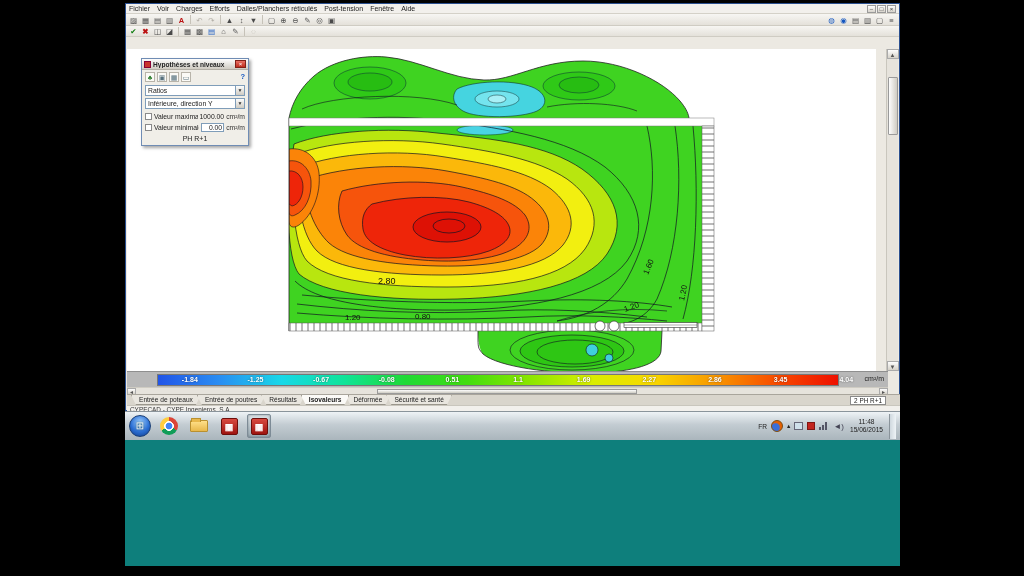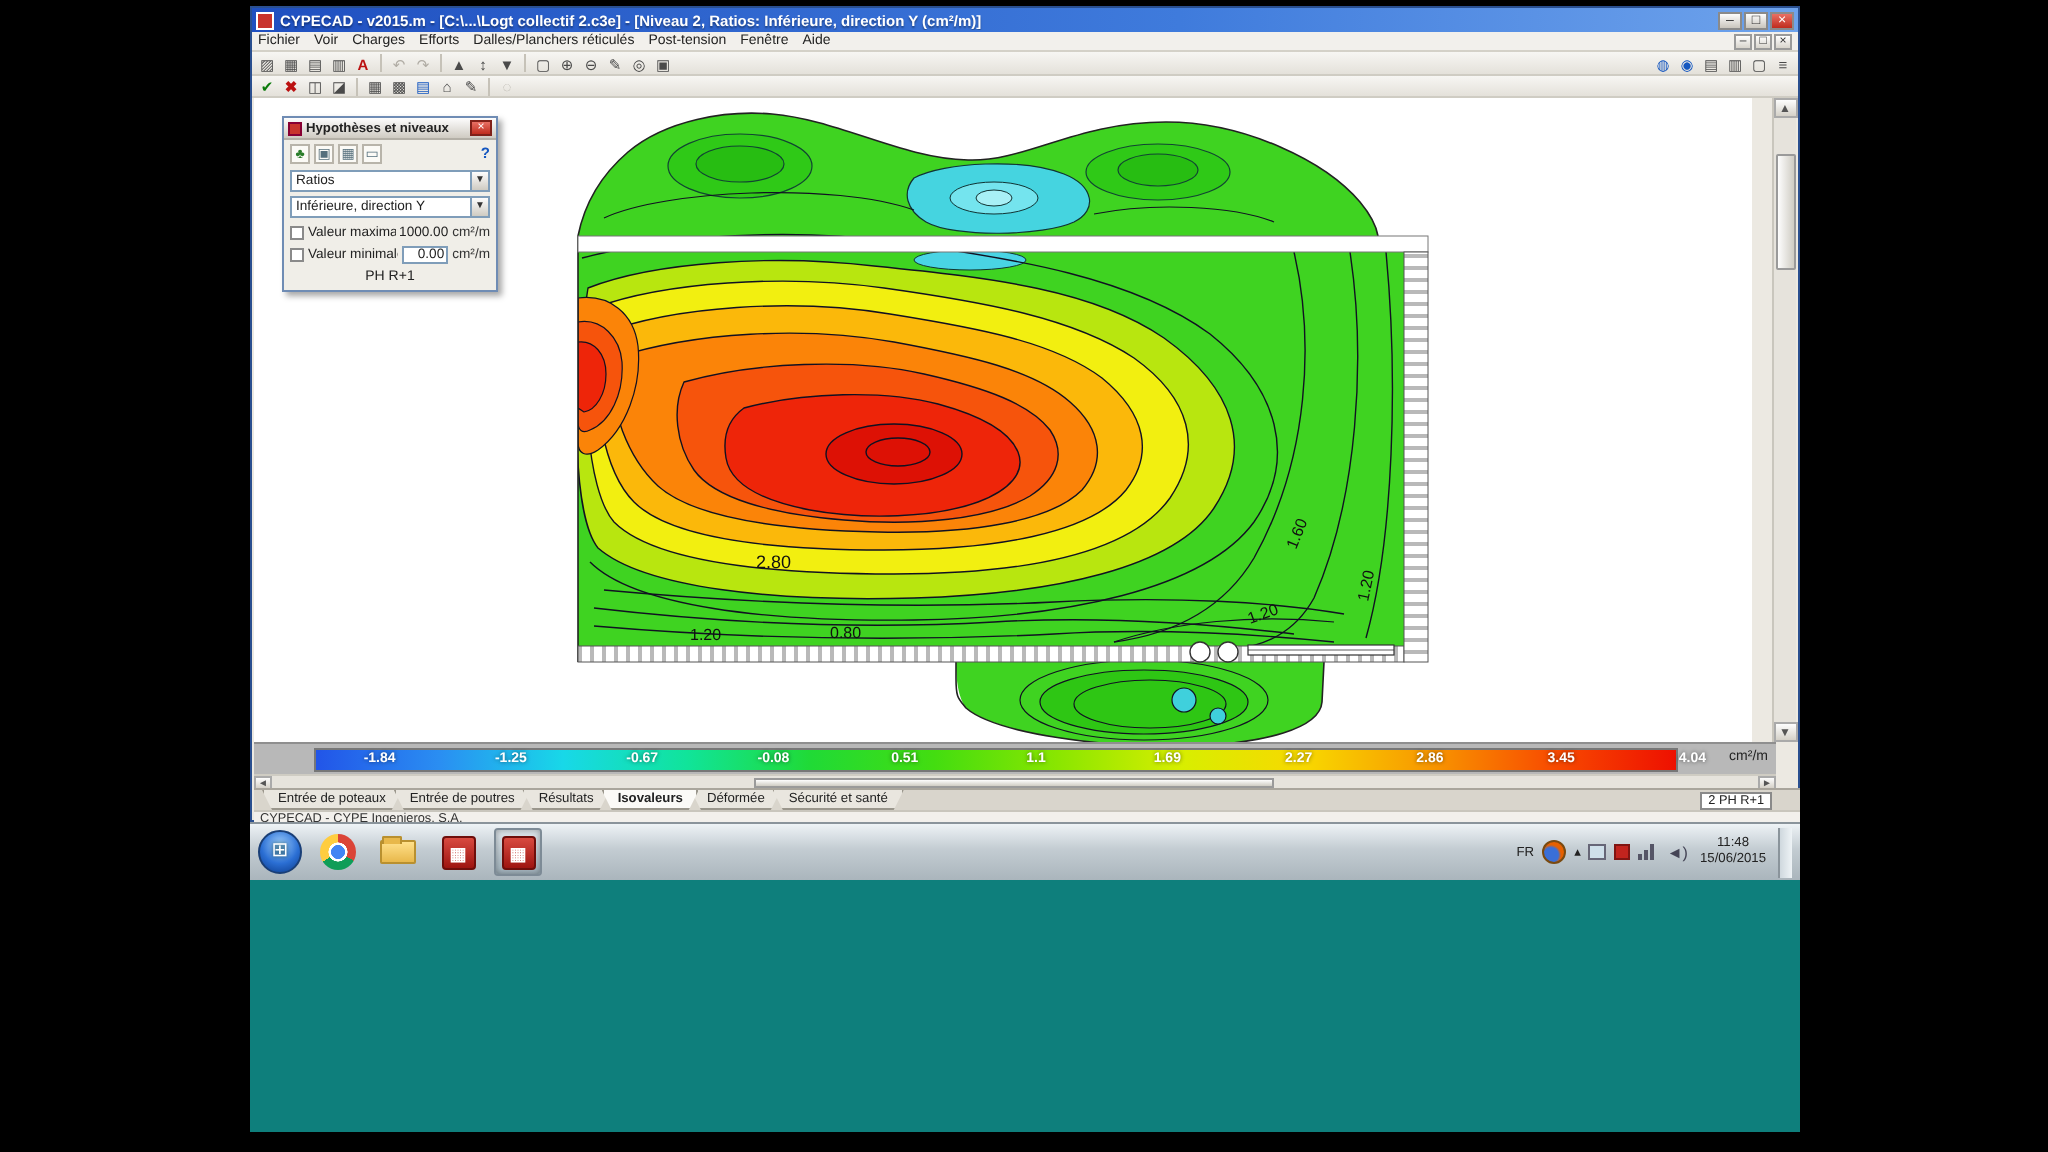--- a/index.html
+++ b/index.html
@@ -98,29 +98,20 @@
 
   svg text{font-family:"Liberation Sans",sans-serif;}
 </style>
 </head>
 <body>
 
 <div id="screen">
 
   <div id="app-window">
 
-    <div class="titlebar">
-      <span class="app-ico"></span>
-      <span class="t-txt">CYPECAD - v2015.m - [C:\...\Logt collectif 2.c3e] - [Niveau 2, Ratios: Inférieure, direction Y (cm²/m)]</span>
-      <span class="winbtns">
-        <span class="winbtn">–</span>
-        <span class="winbtn">□</span>
-        <span class="winbtn close">×</span>
-      </span>
-    </div>
 
     <div class="menubar">
       <span class="m-item">Fichier</span>
       <span class="m-item">Voir</span>
       <span class="m-item">Charges</span>
       <span class="m-item">Efforts</span>
       <span class="m-item">Dalles/Planchers réticulés</span>
       <span class="m-item">Post-tension</span>
       <span class="m-item">Fenêtre</span>
       <span class="m-item">Aide</span>

